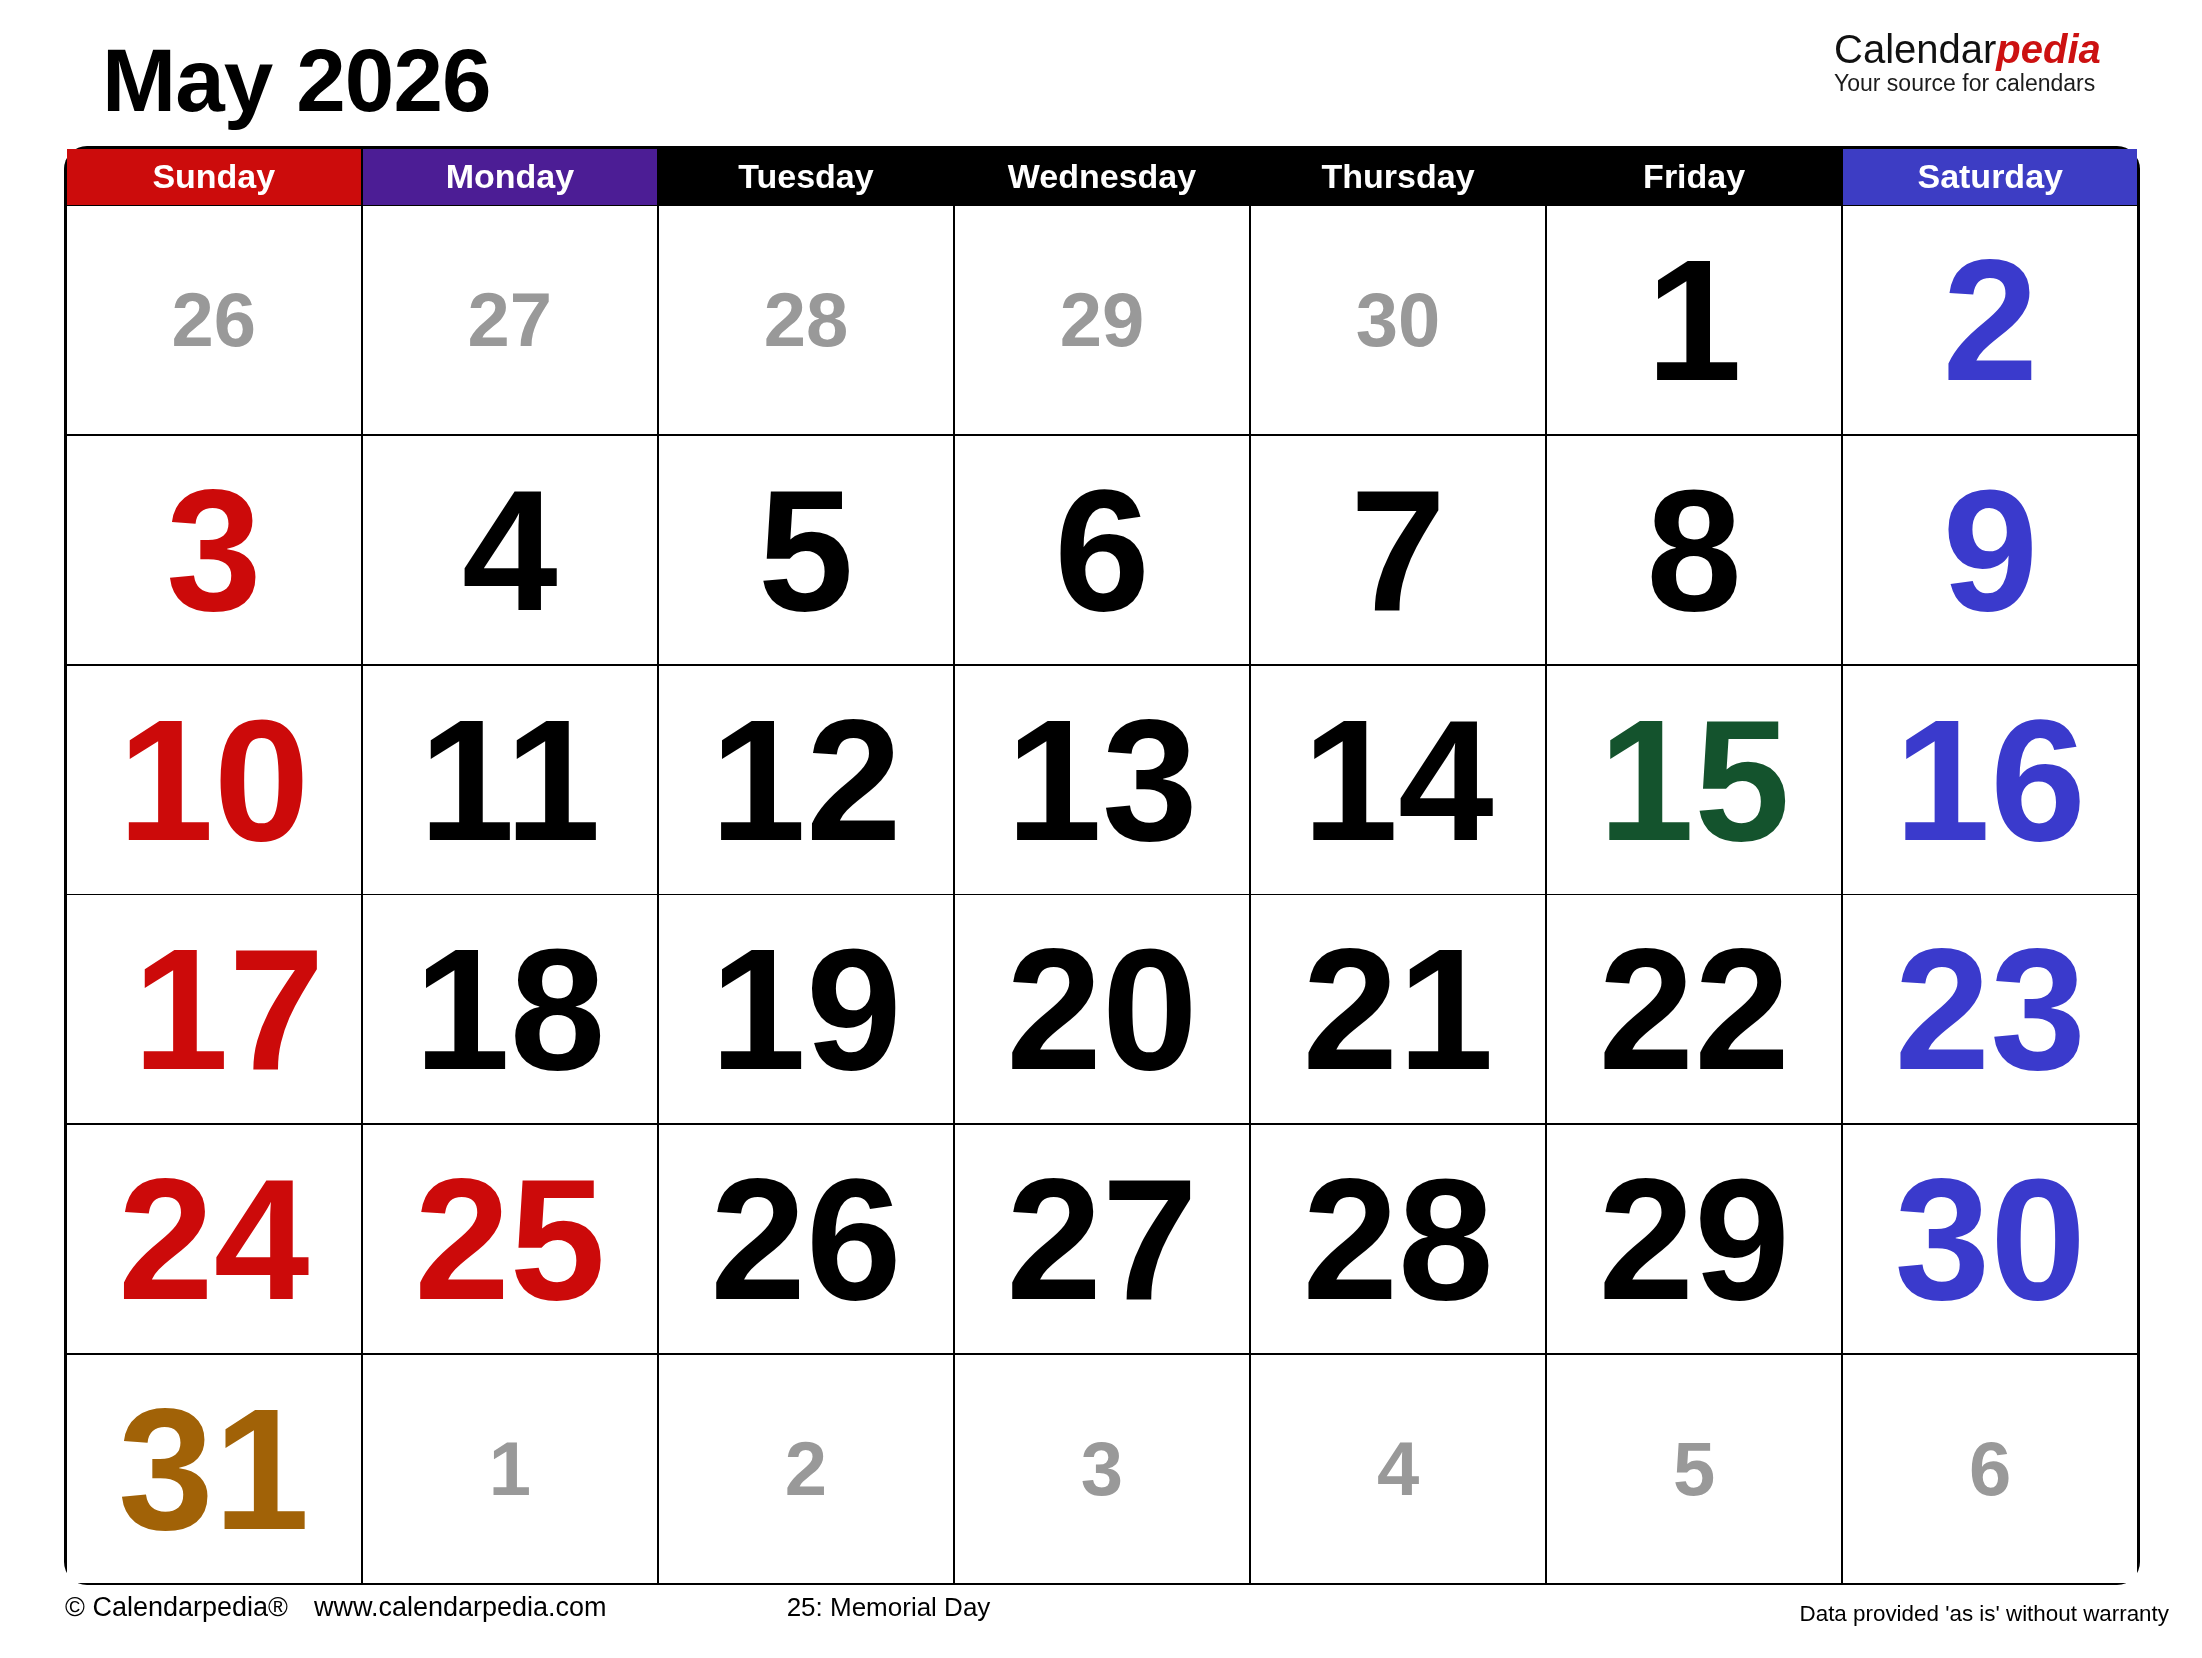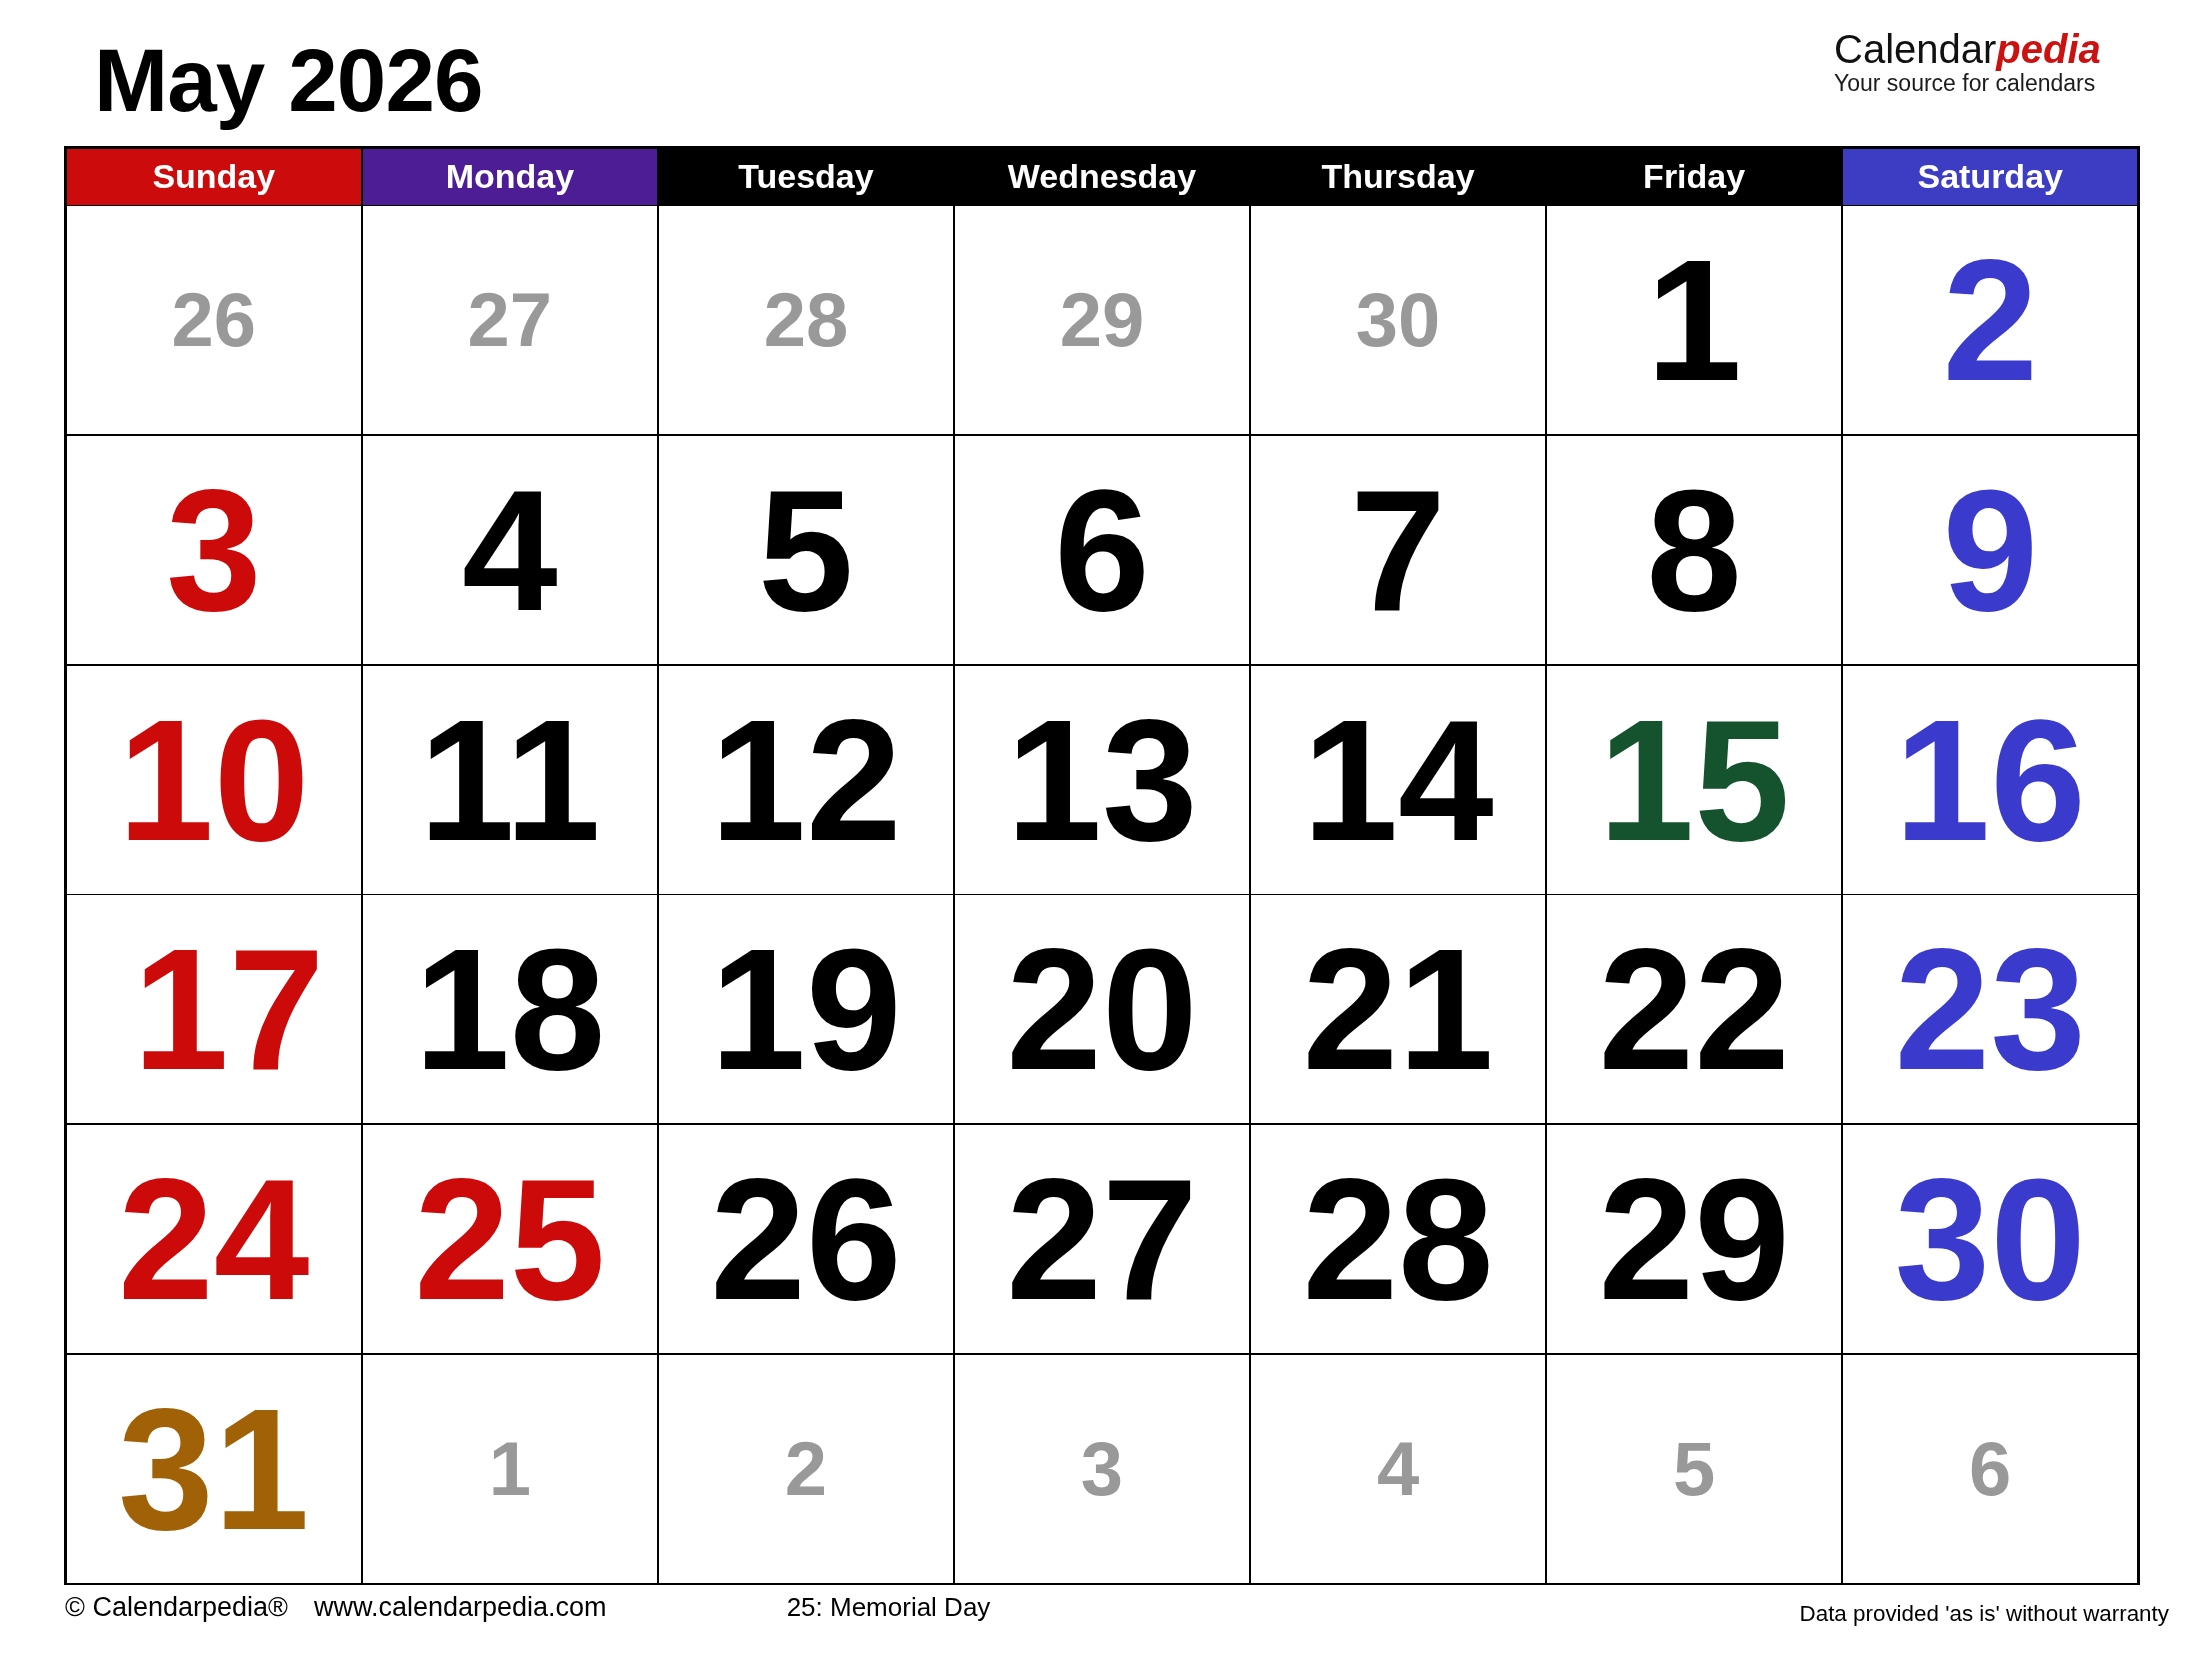--- a/index.html
+++ b/index.html
@@ -8,21 +8,21 @@
     width: 2203px; height: 1659px;
     background: #ffffff;
     font-family: "Liberation Sans", sans-serif;
     position: relative;
     overflow: hidden;
   }
 
   
   .page-title {
     position: absolute;
-    left: 94px; top: 34px;
+    left: 102px; top: 34px;
     margin: 0;
     font-size: 89px;
     font-weight: bold;
     letter-spacing: -0.9px;
     color: #000;
     line-height: 1.05;
   }
 
   
   .logo {
@@ -40,20 +40,21 @@
     position: absolute;
     left: 64px; top: 146px;
     width: 2076px;
     box-sizing: border-box;
     display: grid;
     grid-template-columns: repeat(7, 1fr);
     grid-template-rows: 56px repeat(6, 228px);
     gap: 1.7px;
     background: #000;
     padding: 2.6px;
+    border-radius: 23px;
   }
   .wd {
     display: flex; align-items: center; justify-content: center;
     color: #fff;
     font-weight: bold;
     font-size: 34px;
   }
   .day {
     background: #fff;
     display: flex; align-items: center; justify-content: center;

